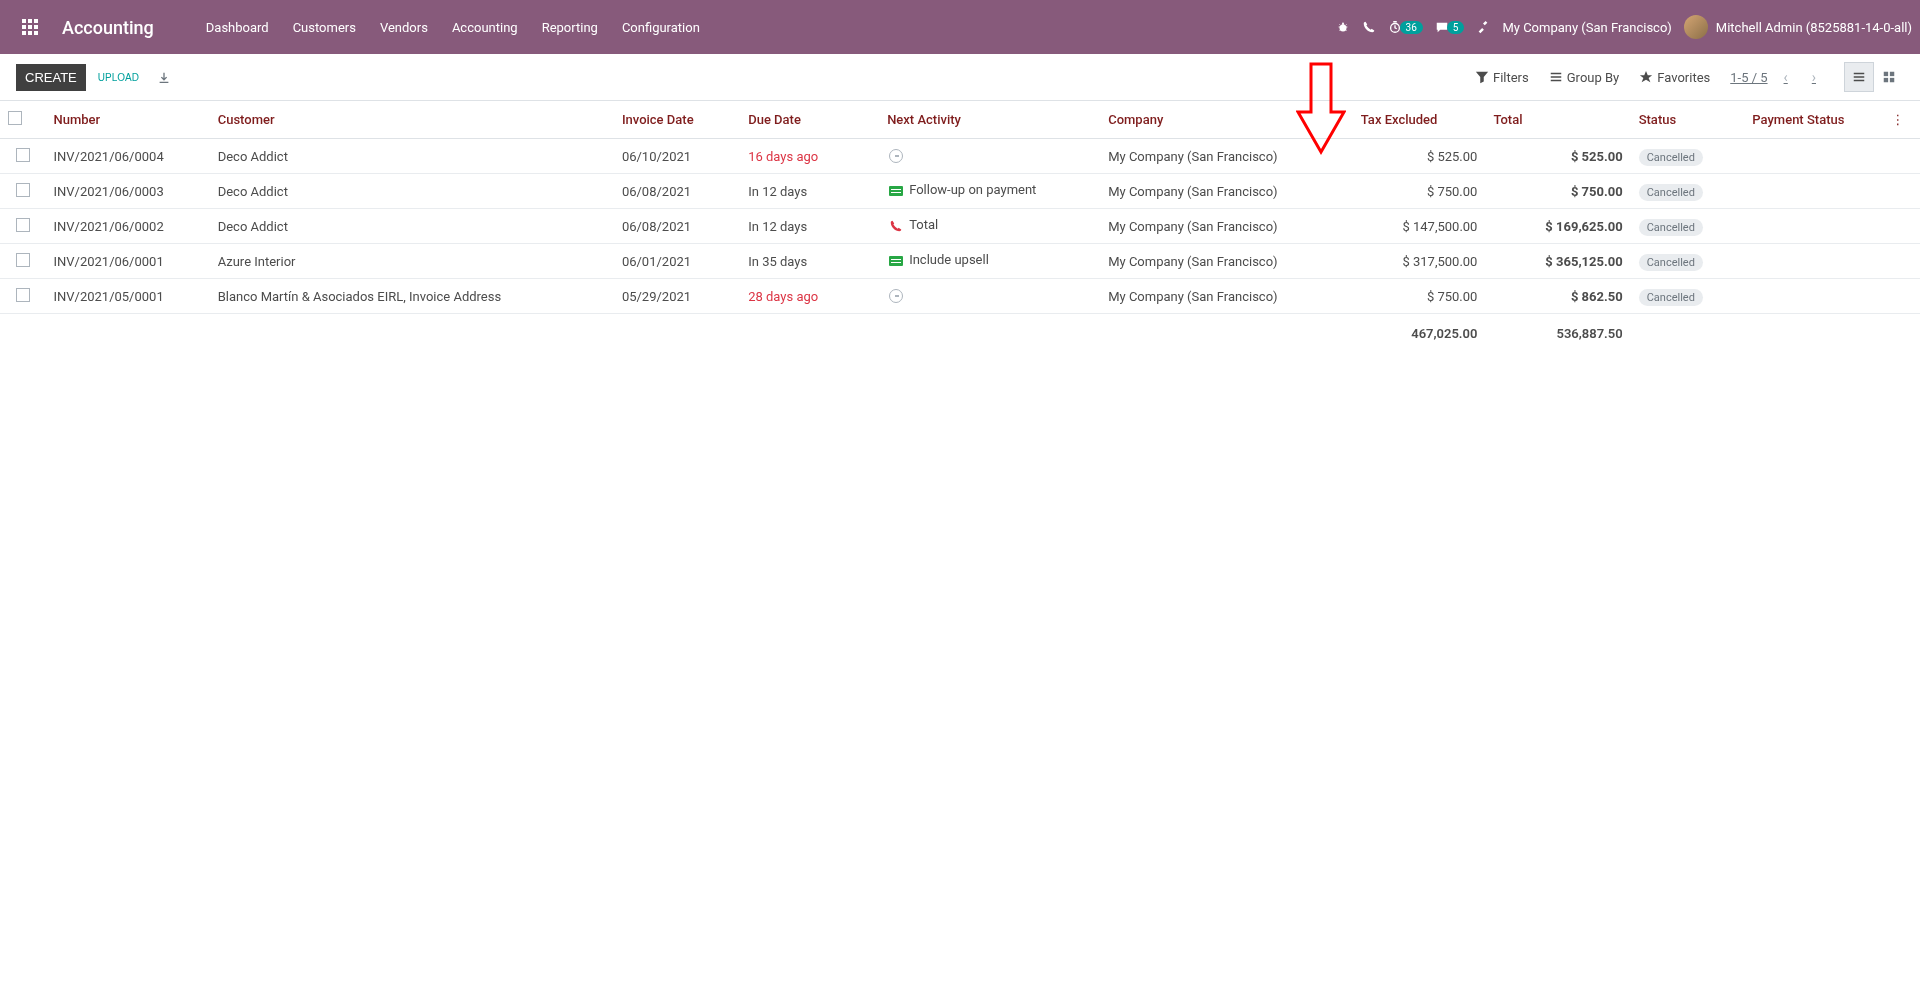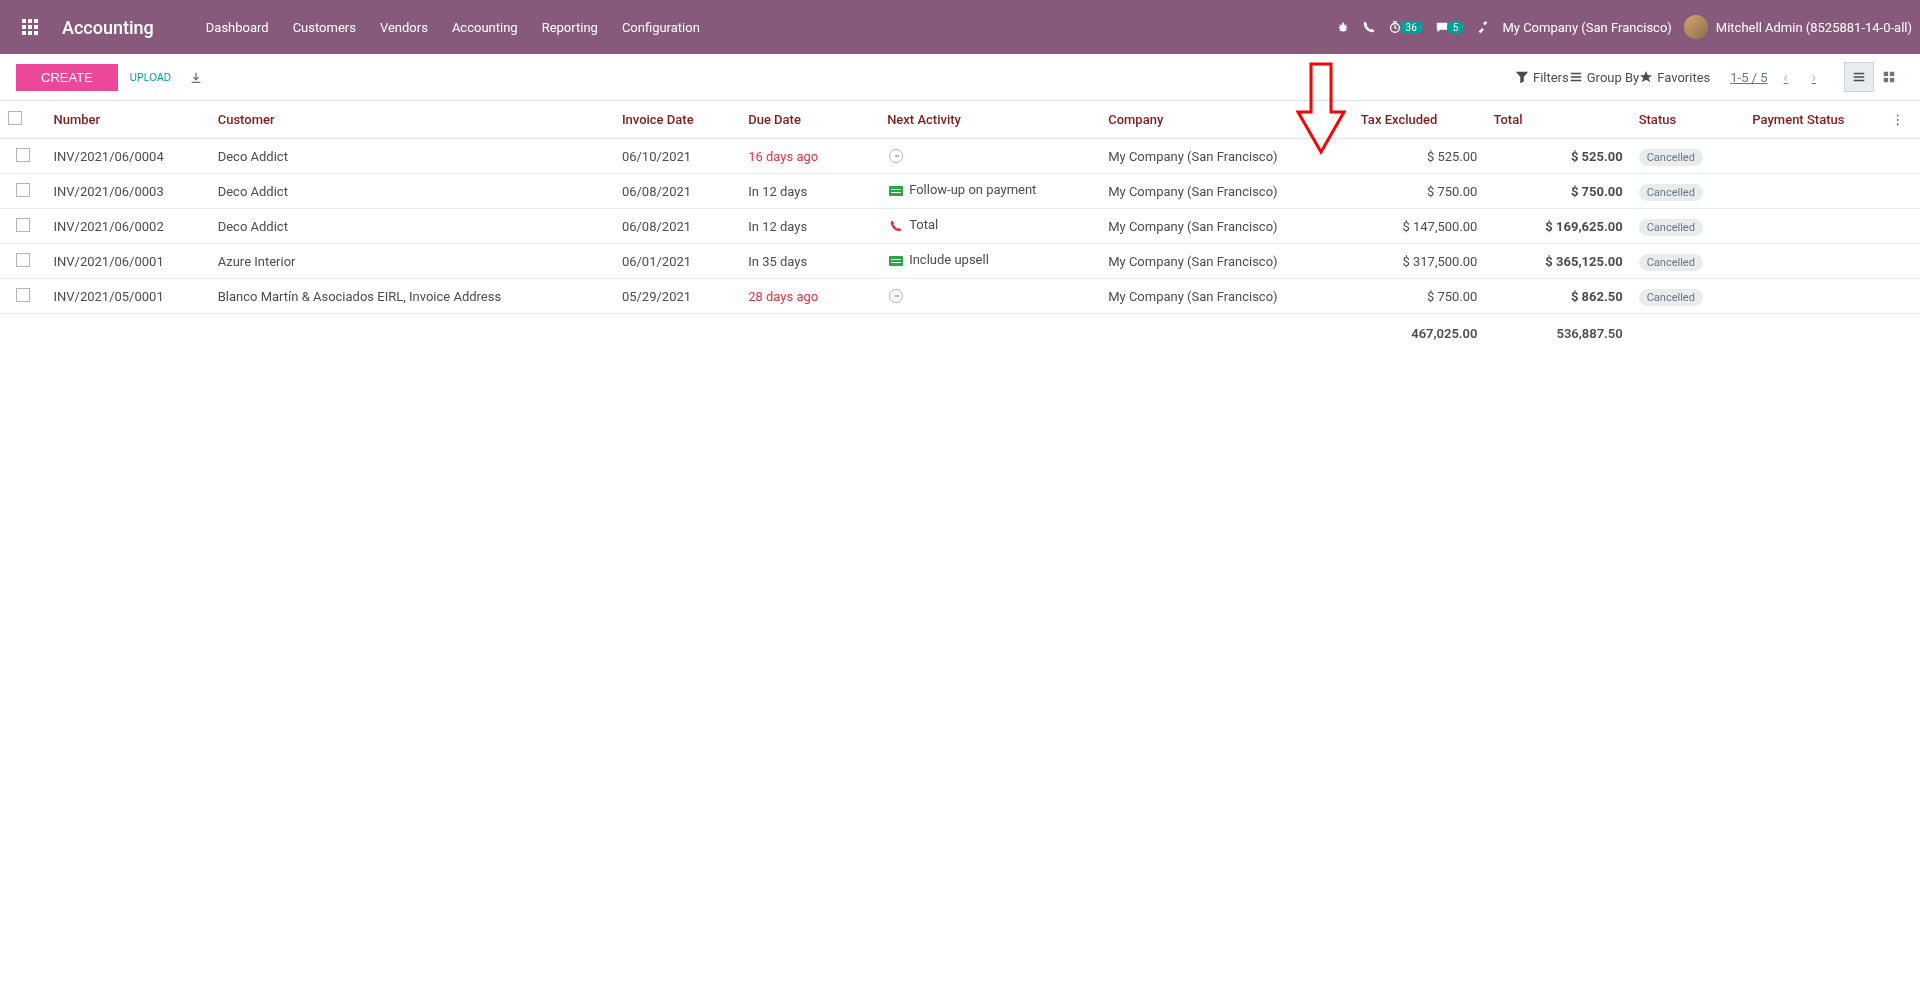--- a/index.html
+++ b/index.html
@@ -27,26 +27,26 @@
 .search-area { margin-left: auto; display: flex; align-items: center; border-bottom: 1px solid #ced4da; flex: 1; max-width: 740px; margin-left: 200px; }
 .filter-chip { background: #e9ecef; border: 1px solid #ced4da; display: inline-flex; align-items: center; font-size: 12px; margin-right: 4px; }
 .filter-chip-icon { background: #875a7b; color: #fff; width: 18px; height: 20px; display: flex; align-items: center; justify-content: center; font-size: 10px; }
 .filter-chip-label { padding: 2px 4px 2px 6px; }
 .filter-chip-close { padding: 0 6px; color: #6c6c6c; cursor: pointer; font-weight: bold; }
 .search-input { border: none; outline: none; flex: 1; padding: 4px 8px; font-size: 13px; }
 .search-icon { color: #6c757d; padding: 0 4px; }
 
 .cp-bottom { display: flex; align-items: center; }
 .cp-buttons { display: flex; gap: 12px; align-items: center; }
-.btn-create { background: #ec4899; color: #fff; border: none; padding: 6px 25px; font-size: 13px; font-weight: 500; cursor: pointer; text-transform: uppercase; }
+.btn-create { background: #404040; color: #fff; border: none; padding: 6px 9px; font-size: 13px; font-weight: 500; cursor: pointer; text-transform: uppercase; }
 .btn-upload { color: #00a09d; background: none; border: none; padding: 6px 0px; font-size: 10px; font-weight: 500; cursor: pointer; text-transform: uppercase; }
 .btn-icon-only { color: #6c757d; background: none; border: none; padding: 6px; cursor: pointer; font-size: 13px; }
 
 .cp-controls { margin-left: auto; display: flex; align-items: center; gap: 20px; padding-left: 300px;}
-.search-options { display: flex; }
+.search-options { display: flex; gap: 20px; }
 .search-opt { color: #4c4c4c; cursor: pointer; font-size: 13px; display: flex; align-items: center; gap: 4px; }
 .pager { display: flex; align-items: center; gap: 8px; color: #6c757d; font-size: 13px; margin-left: auto; text-decoration: underline; }
 .pager-arrow { padding: 4px 8px; color: #adb5bd; cursor: pointer; font-size: 14px; }
 .view-switcher { display: flex; gap: 0; }
 .view-btn { width: 30px; height: 30px; display: flex; align-items: center; justify-content: center; cursor: pointer; color: #6c757d; border: 1px solid transparent; }
 .view-btn.active { background: #e9ecef; border-color: #ced4da; }
 
 
 .list-table { width: 100%; border-collapse: collapse; }
 .list-table th { text-align: left; padding: 10px 8px; font-weight: 500; font-size: 13px; color: #7f1d1d; border-bottom: 1px solid #dee2e6; background: #fff; }

